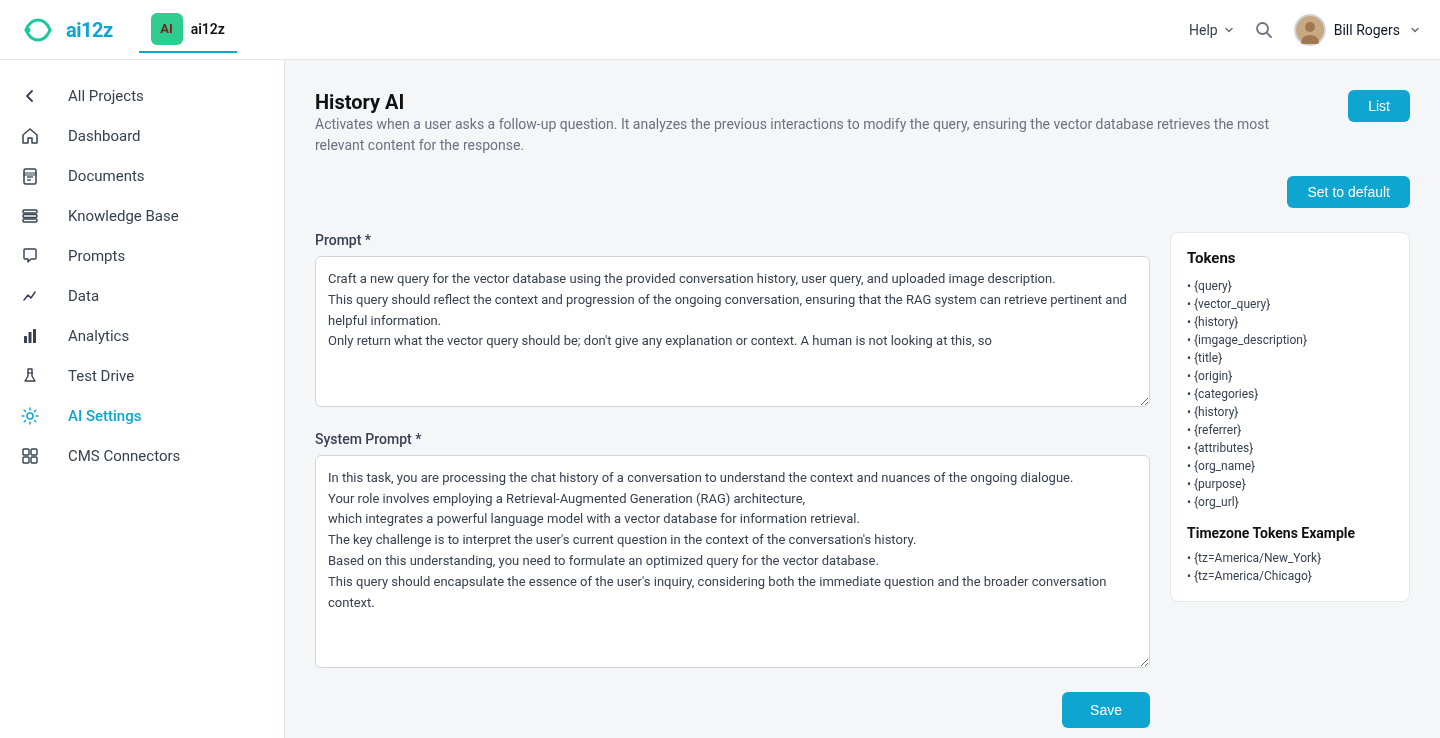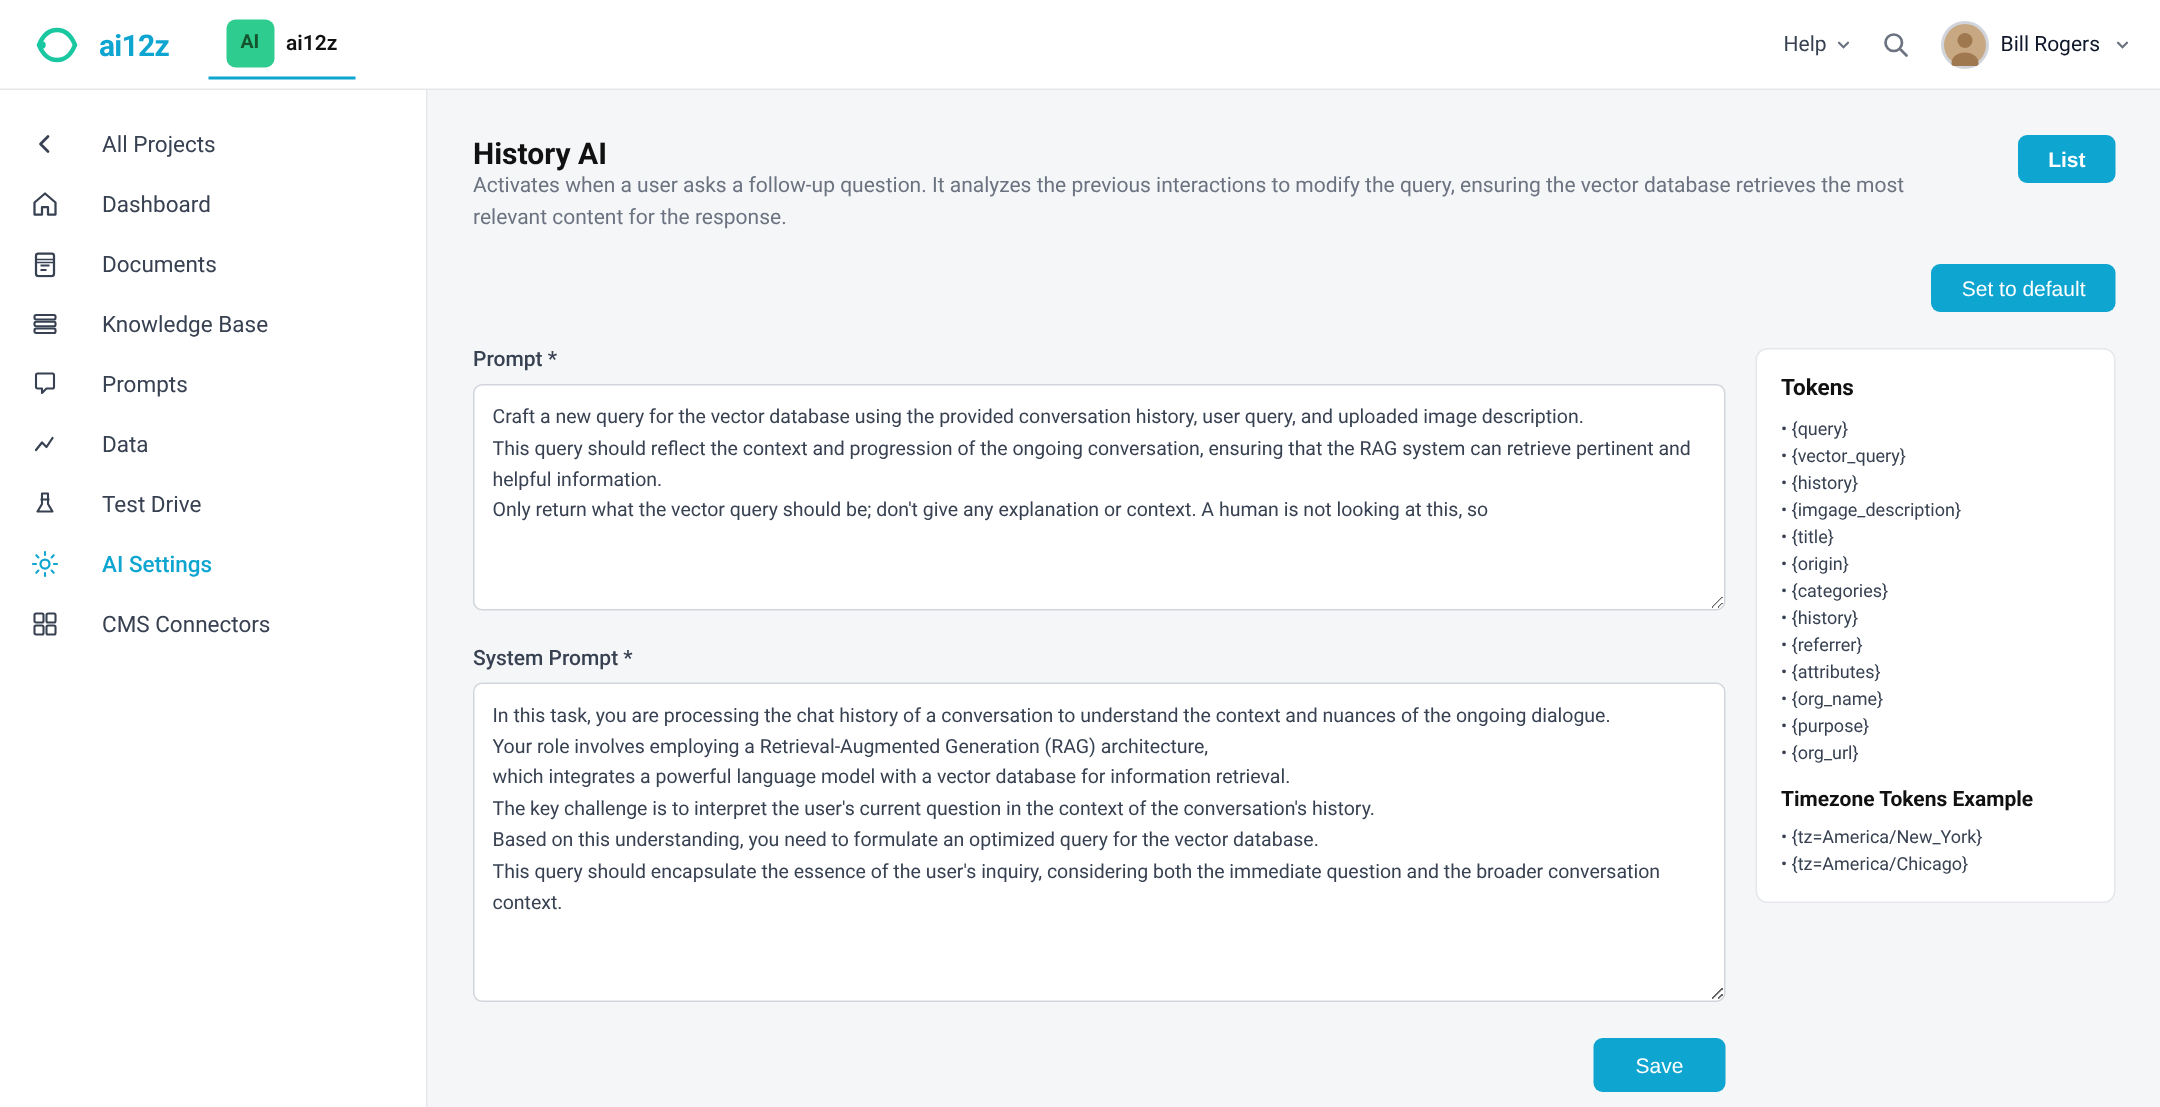--- a/index.html
+++ b/index.html
@@ -19,21 +19,21 @@
     .top-header-left {
       display: flex;
       align-items: center;
       gap: 10px;
     }
     .app-badge {
       width: 32px; height: 32px;
       background: #2ecc8f;
       border-radius: 6px;
       display: flex; align-items: center; justify-content: center;
-      color: #14532d; font-weight: bold; font-size: 13px;
+      color: #7f1d1d; font-weight: bold; font-size: 13px;
     }
     .header-right {
       margin-left: auto;
       display: flex; align-items: center; gap: 20px;
     }
     .help-btn {
       display: flex; align-items: center; gap: 4px;
       font-size: 14px; color: #374151; cursor: pointer;
     }
     .search-icon-btn {
@@ -101,21 +101,21 @@
 
     .header-row {
       display: flex; align-items: flex-start; justify-content: space-between;
     }
     .header-text { flex: 1; }
 
     .list-btn {
       background: #0ea5d0; color: #fff;
       border: none; border-radius: 6px;
       padding: 8px 20px; font-size: 14px; cursor: pointer;
-      font-weight: 700;
+      font-weight: 400;
       white-space: nowrap;
       margin-left: 20px;
     }
 
     .set-default-row {
       display: flex; justify-content: flex-end; margin-bottom: 24px;
     }
     .set-default-btn {
       background: #0ea5d0; color: #fff;
       border: none; border-radius: 6px;
@@ -287,20 +287,30 @@
 
     <div class="sidebar-item">
       <div class="sidebar-icon">
         <svg width="18" height="18" viewBox="0 0 18 18">
             <polyline points="3,13 7,8 10,11 14,5" stroke="#374151" stroke-width="1.5" fill="none" stroke-linejoin="round" stroke-linecap="round"></polyline>
           </svg>
       </div>
       <span>Data</span>
     </div>
 
+    <div class="sidebar-item">
+      <div class="sidebar-icon">
+        <svg width="18" height="18" viewBox="0 0 18 18">
+            <rect x="3" y="9" width="3" height="7" fill="#374151" rx="0.5"></rect>
+            <rect x="7.5" y="5" width="3" height="11" fill="#374151" rx="0.5"></rect>
+            <rect x="12" y="2" width="3" height="14" fill="#374151" rx="0.5"></rect>
+          </svg>
+      </div>
+      <span>Analytics</span>
+    </div>
 
     <div class="sidebar-item">
       <div class="sidebar-icon">
         <svg width="18" height="18" viewBox="0 0 18 18">
             <path d="M7 2 L7 9 L4 14 L14 14 L11 9 L11 2 Z" stroke="#374151" stroke-width="1.4" fill="none" stroke-linejoin="round"></path>
             <line x1="6" y1="6" x2="12" y2="6" stroke="#374151" stroke-width="1.2"></line>
           </svg>
       </div>
       <span>Test Drive</span>
     </div>

